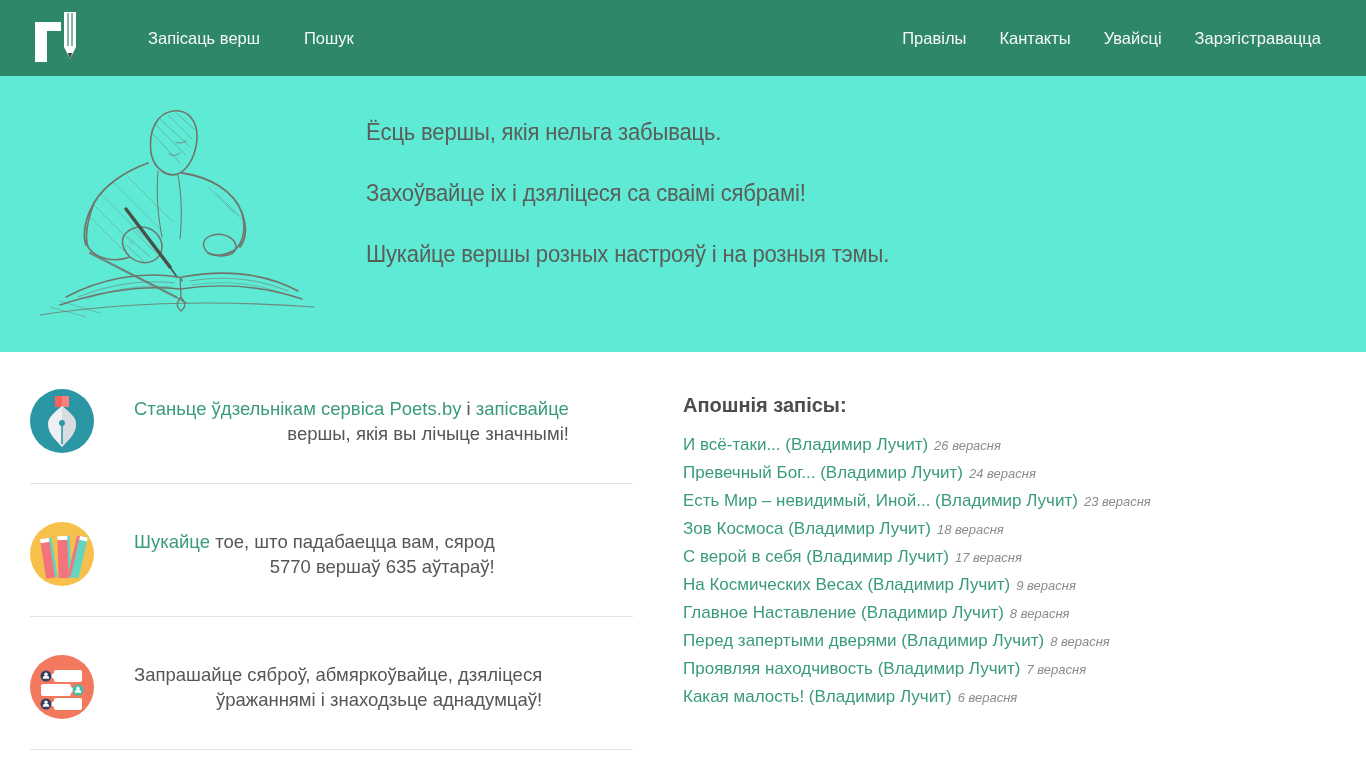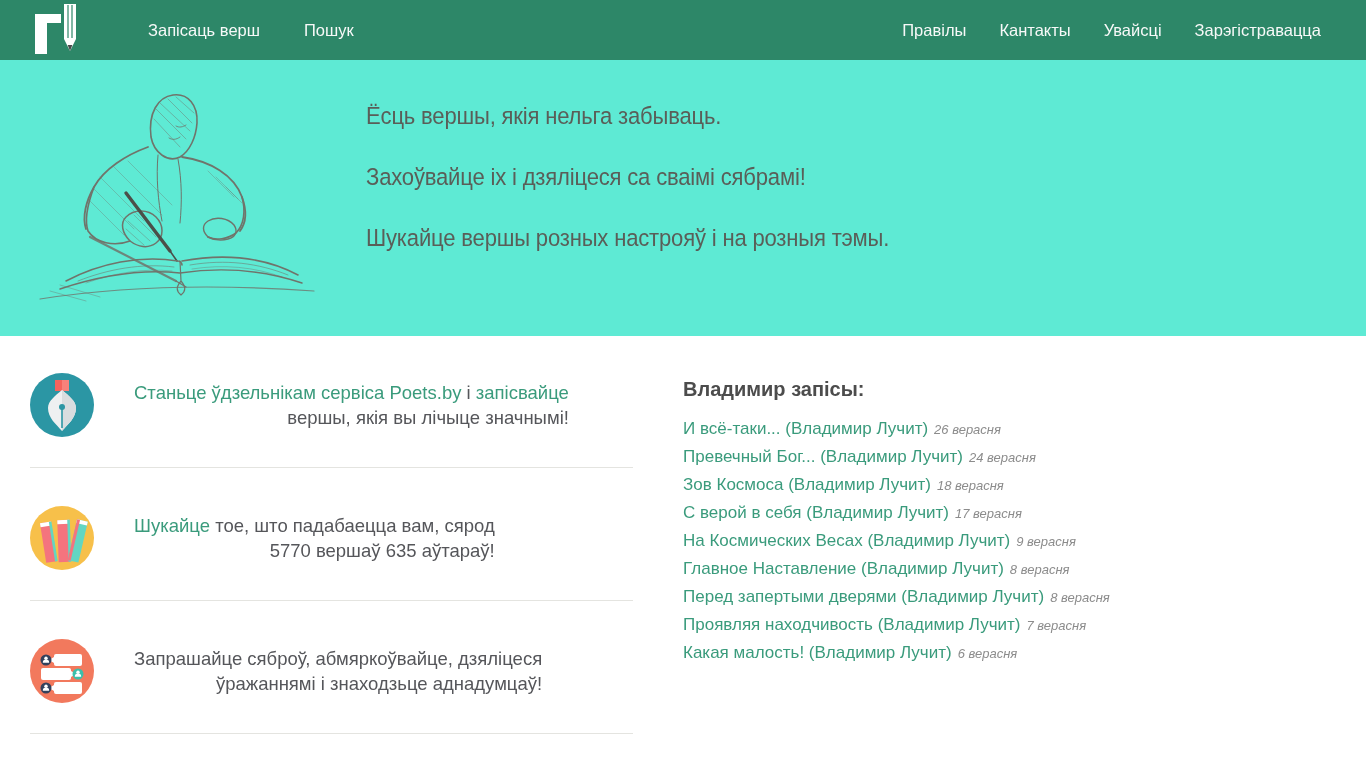--- a/index.html
+++ b/index.html
@@ -7,21 +7,21 @@
   html,body { width:1366px; height:768px; overflow:hidden; }
   body {
     font-family: "Liberation Sans", sans-serif;
     background:#ffffff;
     color:#55565a;
   }
   a { text-decoration:none; cursor:pointer; }
 
   
   .navbar {
-    height:60px;
+    height:76px;
     background:#2d8768;
     display:flex;
     align-items:center;
     padding:0 45px 0 33px;
   }
   .brand { display:flex; align-items:center; margin-right:68px; cursor:pointer; }
   .nav-left { display:flex; align-items:center; gap:44px; }
   .nav-right { display:flex; align-items:center; gap:33px; margin-left:auto; }
   .nav-link {
     color:#f7f9f8;
@@ -227,24 +227,25 @@
           <path d="M12.8 51.8 a3.2 3.2 0 0 1 6.4 0 Z" fill="#ffffff"></path>
         </svg>
       </span>
       <p class="feature-text"><span>Запрашайце сяброў, абмяркоўвайце, дзяліцеся
 ўражаннямі і знаходзьце аднадумцаў!</span></p>
     </div>
 
   </div>
 
   <aside class="recent">
-    <h2 class="recent-title">Владимир запісы:</h2>
+    <h2 class="recent-title">Апошнія запісы:</h2>
     <ul class="recent-list">
       <li><a>И всё-таки... (Владимир Лучит)</a><span class="recent-date">26 верасня</span></li>
       <li><a>Превечный Бог... (Владимир Лучит)</a><span class="recent-date">24 верасня</span></li>
+      <li><a>Есть Мир – невидимый, Иной... (Владимир Лучит)</a><span class="recent-date">23 верасня</span></li>
       <li><a>Зов Космоса (Владимир Лучит)</a><span class="recent-date">18 верасня</span></li>
       <li><a>С верой в себя (Владимир Лучит)</a><span class="recent-date">17 верасня</span></li>
       <li><a>На Космических Весах (Владимир Лучит)</a><span class="recent-date">9 верасня</span></li>
       <li><a>Главное Наставление (Владимир Лучит)</a><span class="recent-date">8 верасня</span></li>
       <li><a>Перед запертыми дверями (Владимир Лучит)</a><span class="recent-date">8 верасня</span></li>
       <li><a>Проявляя находчивость (Владимир Лучит)</a><span class="recent-date">7 верасня</span></li>
       <li><a>Какая малость! (Владимир Лучит)</a><span class="recent-date">6 верасня</span></li>
     </ul>
   </aside>
 

